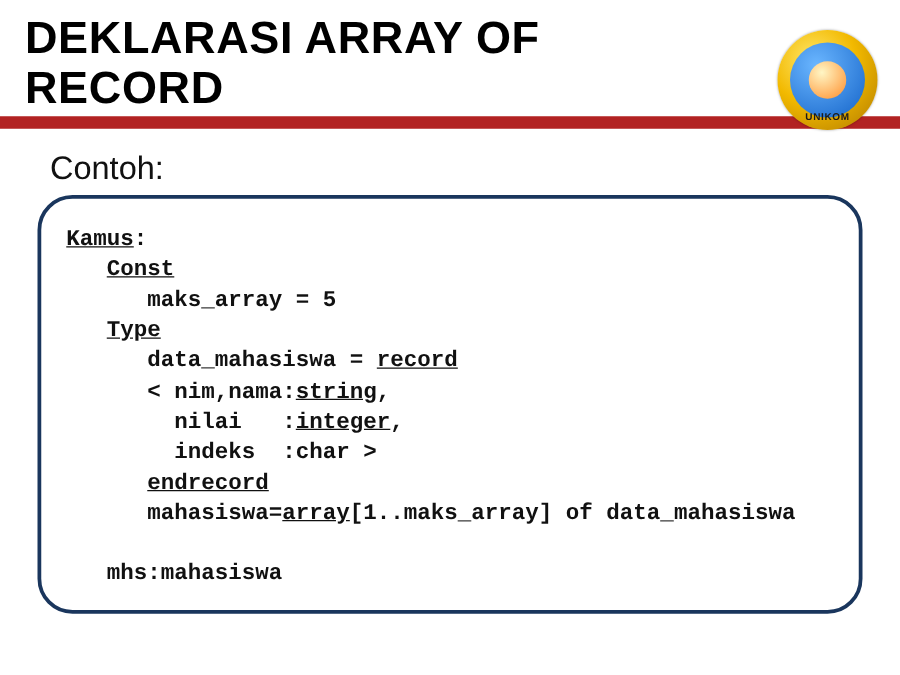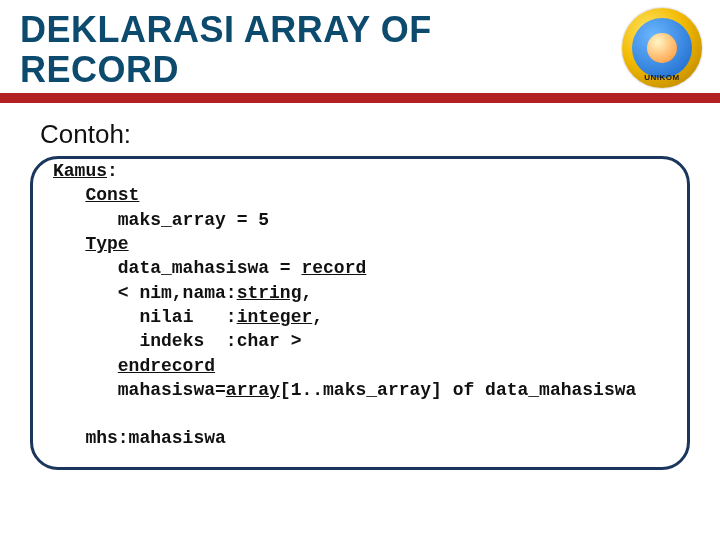--- a/index.html
+++ b/index.html
@@ -18,28 +18,28 @@
     position: relative;
     box-sizing: border-box;
   }
   .title-area {
     position: relative;
     padding: 10px 20px 0 20px;
   }
   .title {
     font-size: 36px;
     font-weight: bold;
-    color: #0c4a6e;
+    color: #000000;
     line-height: 1.1;
     margin: 0;
     letter-spacing: 0.5px;
   }
   .logo {
     position: absolute;
-    top: 8px;
+    top: 24px;
     right: 18px;
     width: 80px;
     height: 80px;
   }
   .logo .outer {
     width: 80px;
     height: 80px;
     border-radius: 50%;
     background: radial-gradient(circle at 35% 30%, #ffe76a 0%, #f2b900 45%, #b07a00 100%);
     display: flex;
@@ -82,21 +82,21 @@
   .subtitle {
     font-size: 26px;
     color: #111;
     margin: 16px 0 6px 40px;
   }
   .code-box {
     margin: 4px 30px 0 30px;
     border: 3px solid #1a365d;
     border-radius: 28px;
     background: #fff;
-    padding: 0 20px 16px 20px;
+    padding: 21px 20px 16px 20px;
     font-family: "Courier New", Courier, monospace;
     font-size: 18px;
     font-weight: bold;
     line-height: 1.35;
     color: #111;
     white-space: pre;
     overflow: hidden;
   }
   .u { text-decoration: underline; }
 </style>

